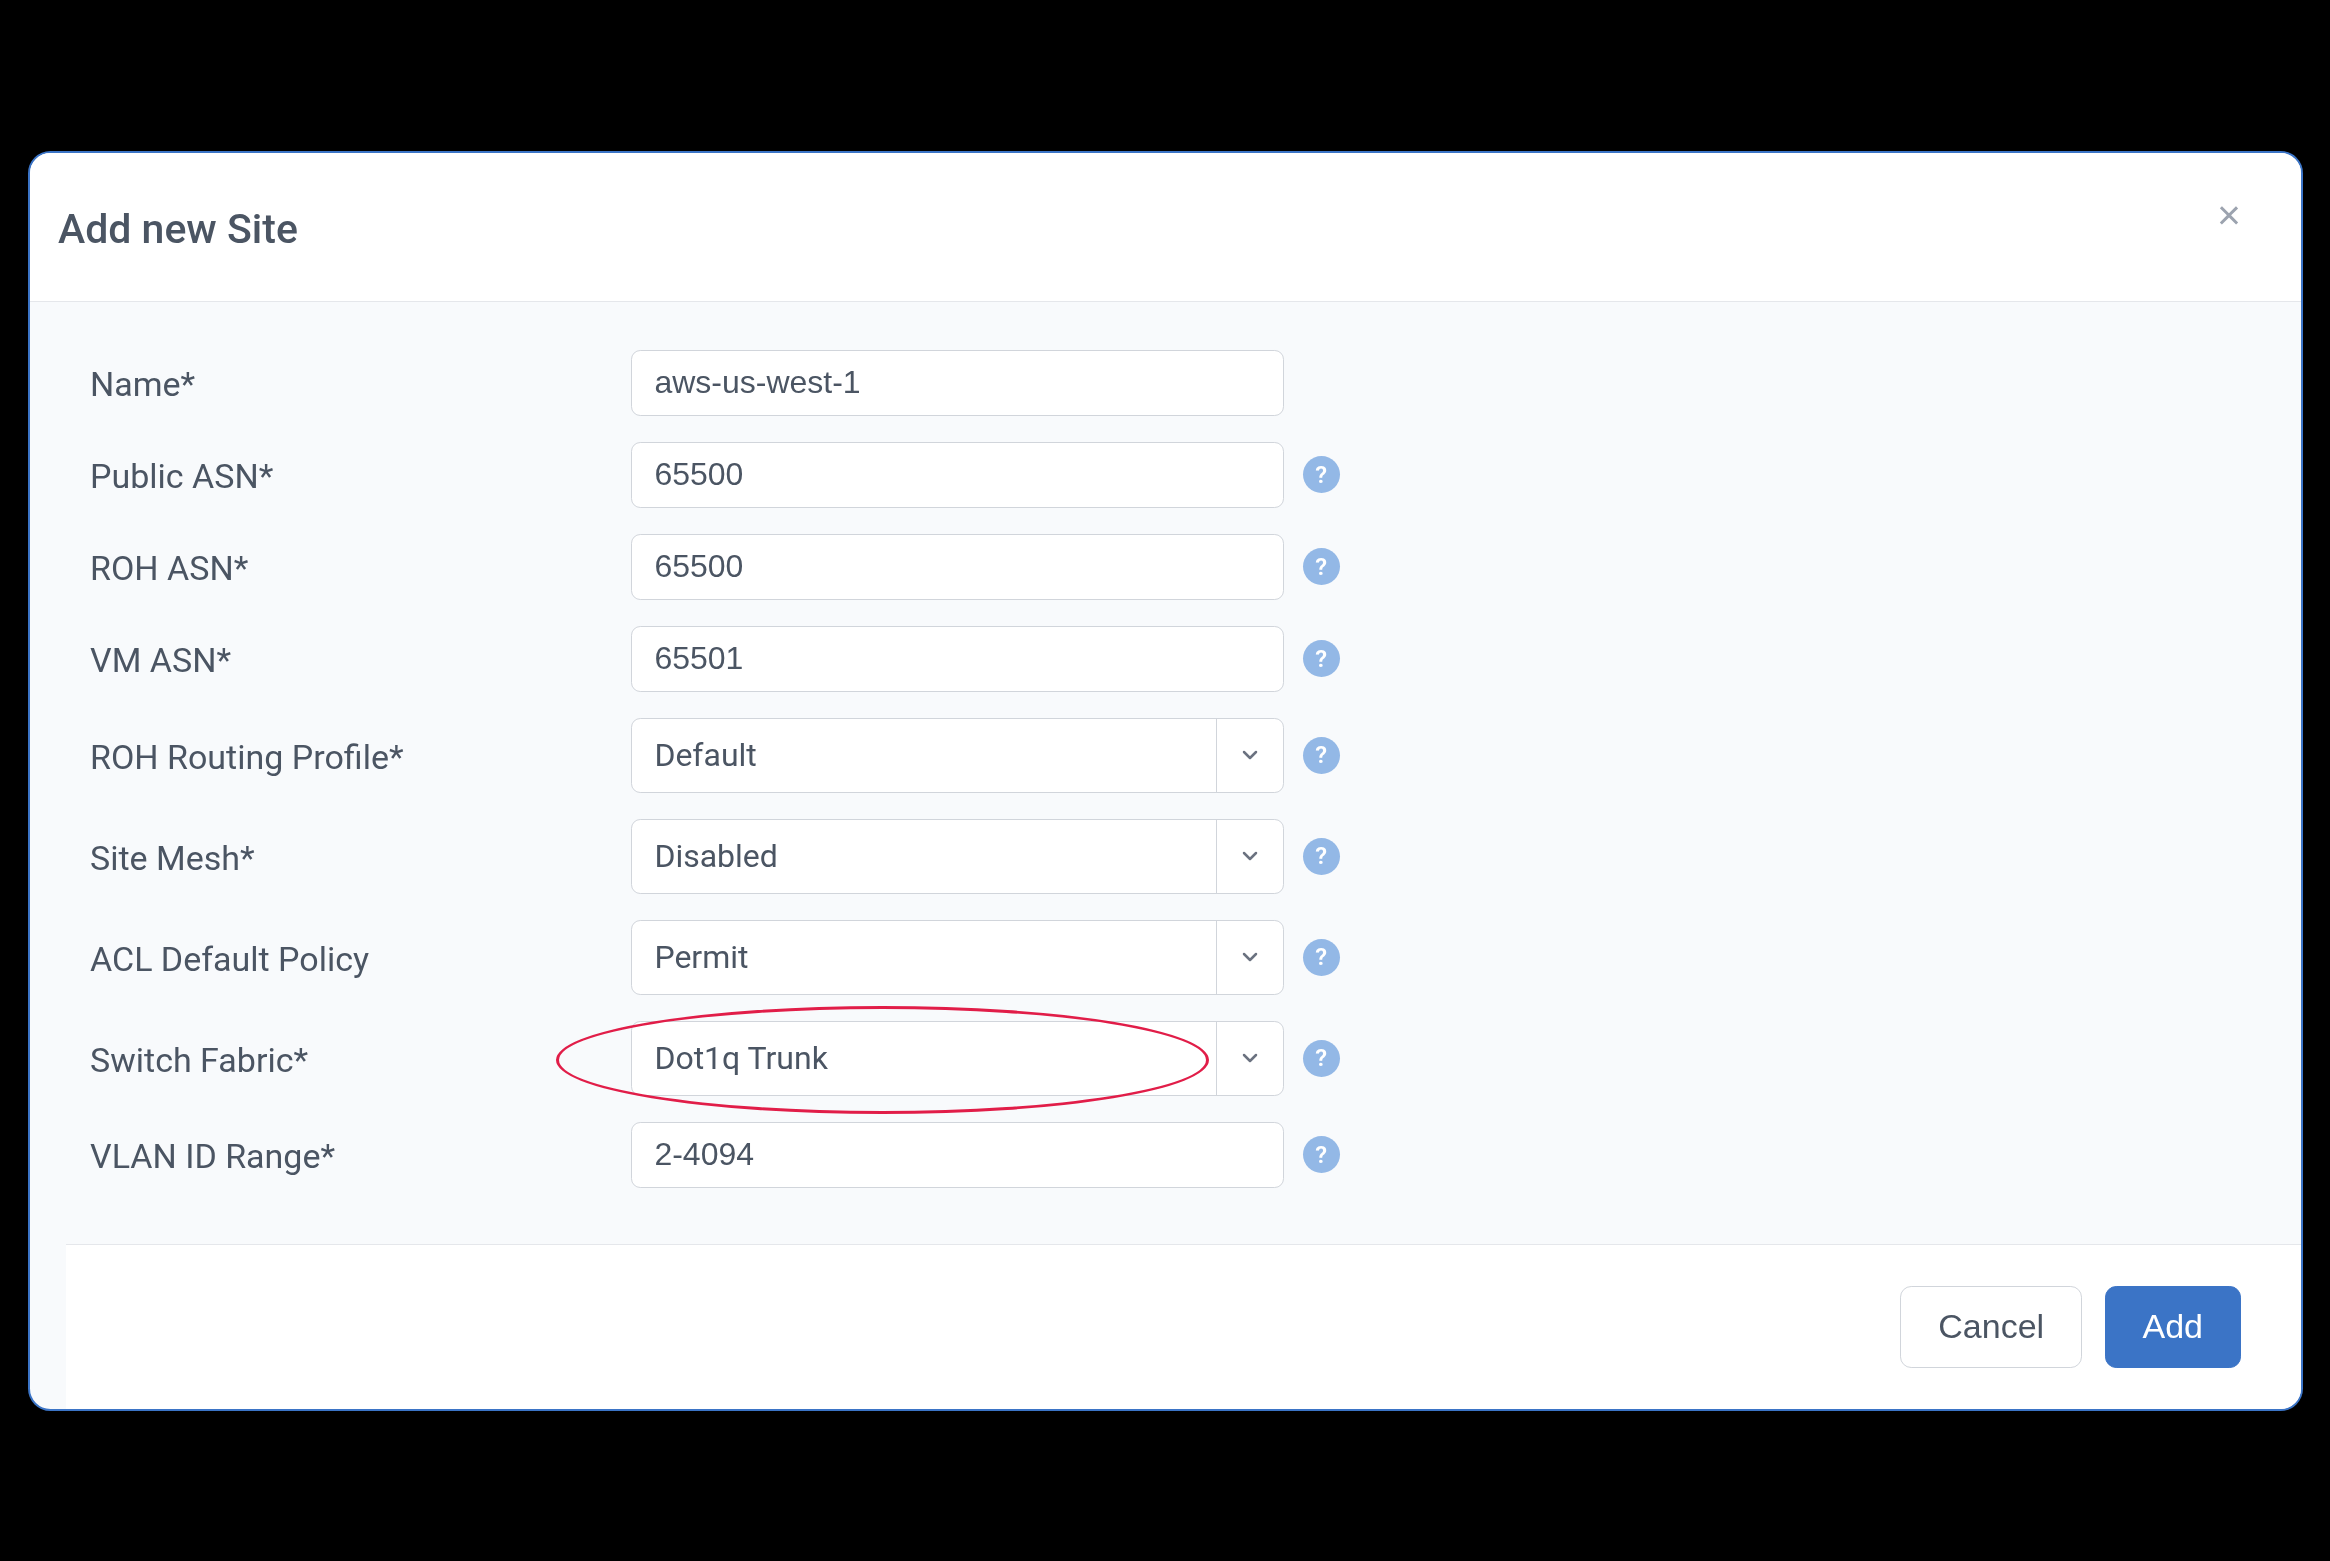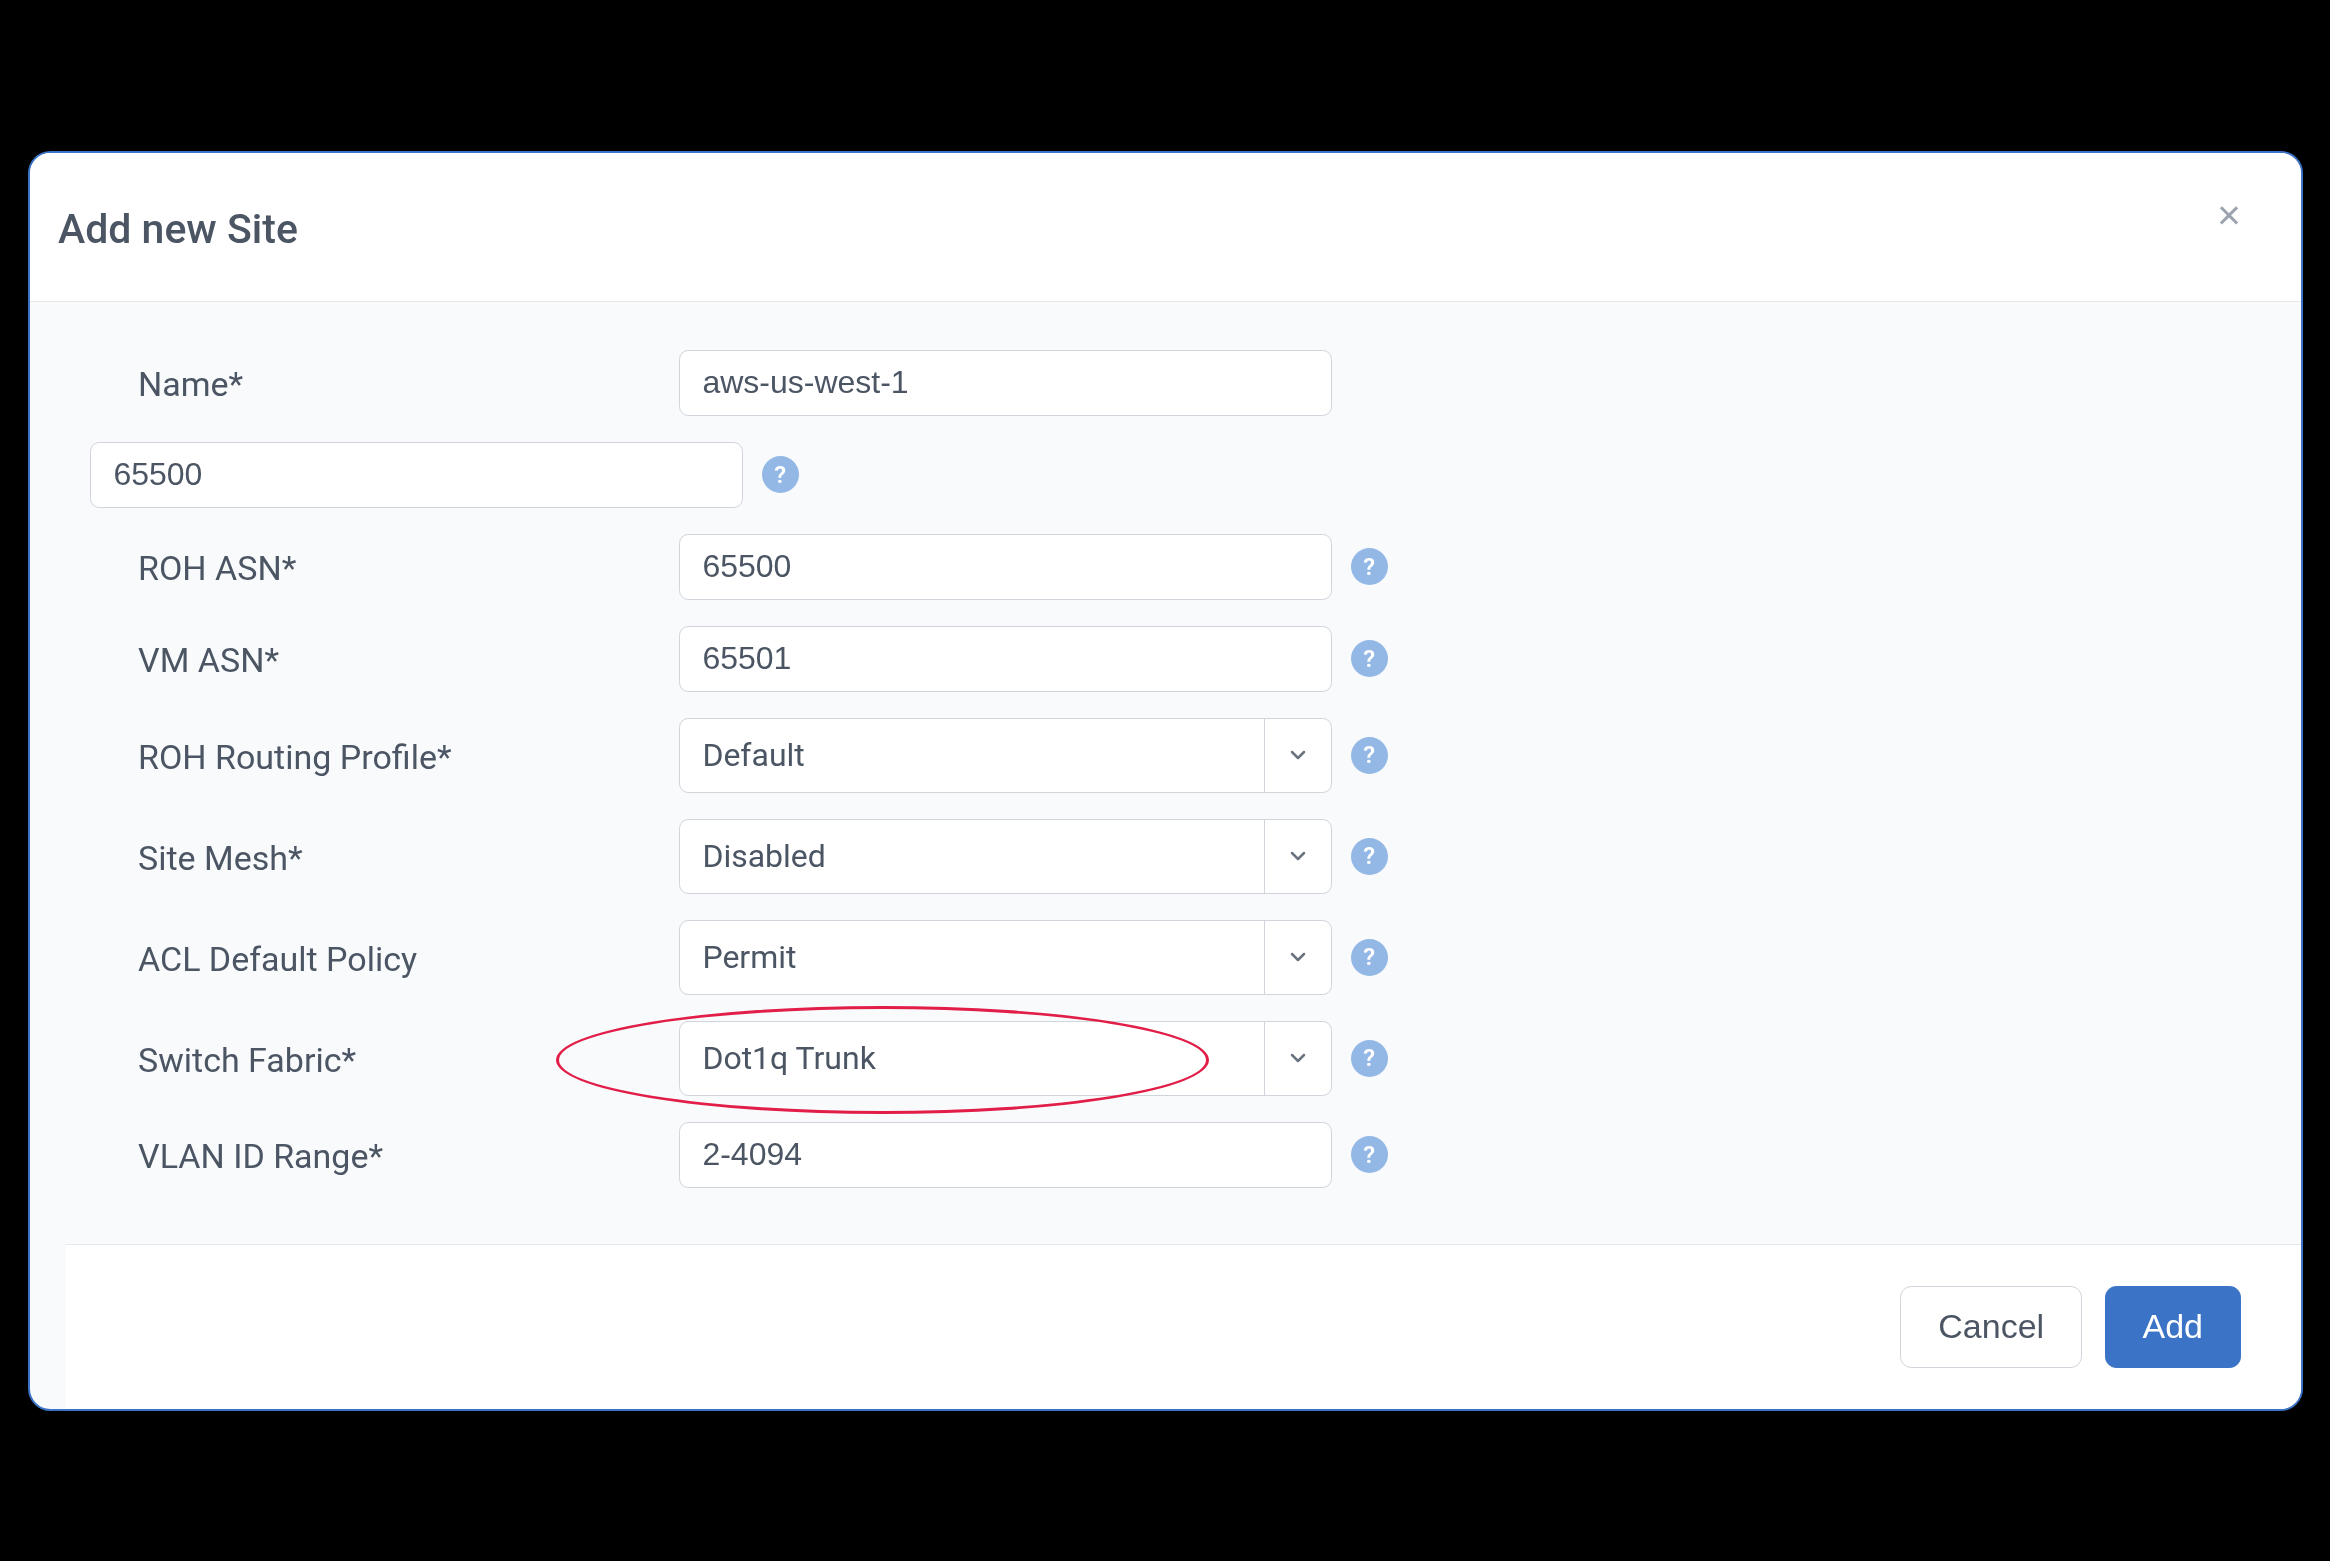--- a/index.html
+++ b/index.html
@@ -73,21 +73,20 @@
     align-items: center;
     margin-bottom: 26px;
     position: relative;
   }
   .form-label {
     flex: 0 0 541px;
     font-size: 34px;
     color: var(--text);
     font-weight: 400;
     padding-top: 3.7px;
-    margin-left: 48px;
   }
   .input-wrap {
     display: flex;
     align-items: center;
     gap: 18.6px;
   }
   .text-input {
     width: 653px;
     height: 66px;
     border: 1.9px solid var(--border);
@@ -186,20 +185,21 @@
   <div class="modal-body">
 
     <div class="form-row">
       <label class="form-label">Name*</label>
       <div class="input-wrap">
         <input class="text-input" type="text" value="aws-us-west-1" style="">
       </div>
     </div>
 
     <div class="form-row">
+      <label class="form-label">Public ASN*</label>
       <div class="input-wrap">
         <input class="text-input" type="text" value="65500" style="">
         <span class="help-icon">?</span>
       </div>
     </div>
 
     <div class="form-row">
       <label class="form-label">ROH ASN*</label>
       <div class="input-wrap">
         <input class="text-input" type="text" value="65500" style="">

